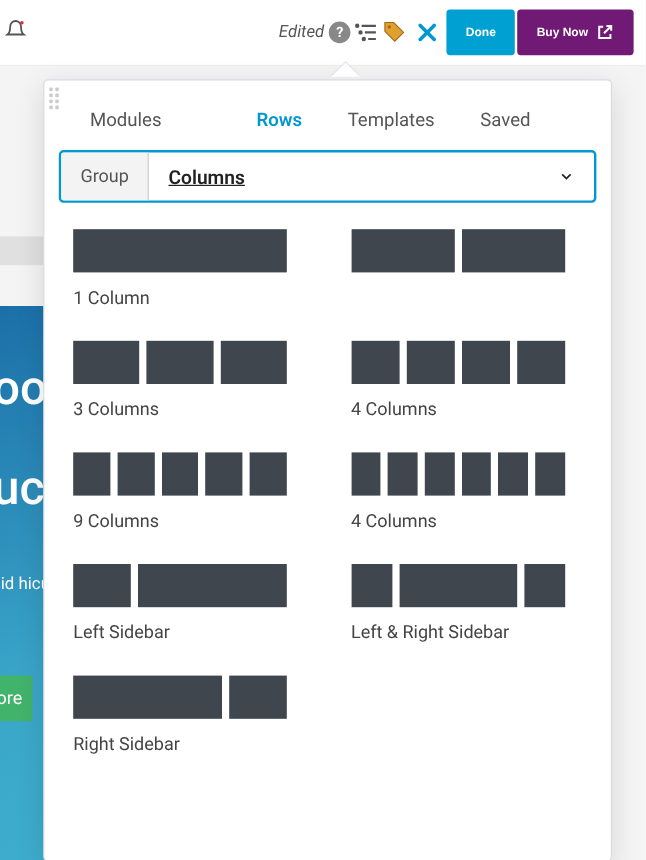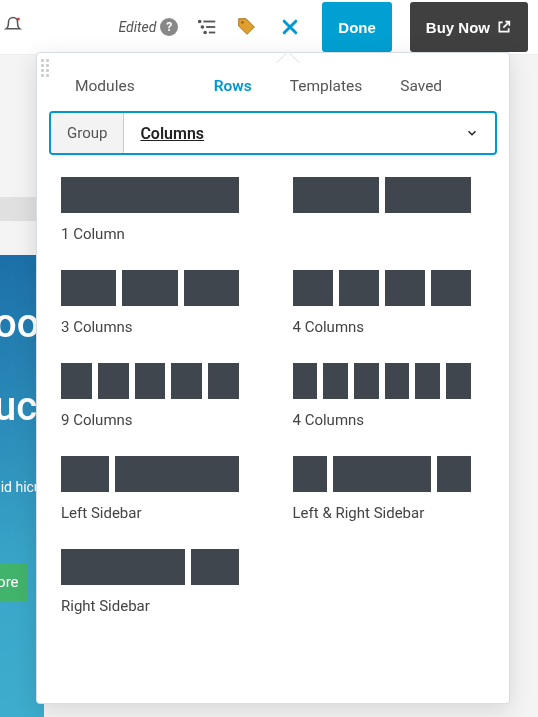--- a/index.html
+++ b/index.html
@@ -10,32 +10,32 @@
     background: #f4f4f4;
     position: relative;
   }
   
   .toolbar {
     height: 55px;
     background: #fff;
     display: flex;
     align-items: center;
     justify-content: flex-end;
-    gap: 18px;
+    gap: 2px;
     padding: 0 10px 0 0;
     border-bottom: 1px solid #eee;
   }
   .toolbar-left-icon { color:#444; font-size:20px; margin-left:0; margin-right:auto; padding-left:4px;}
   .edited-wrap { display:flex; align-items:center; gap:4px; color:#555; font-style: italic; font-size:14px;}
   .edited-wrap .q { width:18px;height:18px;border-radius:50%;background:#888;color:#fff;display:flex;align-items:center;justify-content:center;font-size:12px;font-style:normal;font-weight:bold;}
   .toolbar-icon { width:22px;height:22px;display:flex;align-items:center;justify-content:center;color:#555;}
   .close-x { width:28px;height:28px;display:flex;align-items:center;justify-content:center;color:#0098d1;font-size:20px;}
-  .btn { height:50px;padding:0 16px;border-radius:3px;font-weight:600;font-size:15px;display:flex;align-items:center;gap:6px;border:none;cursor:pointer;}
+  .btn { height:38px;padding:0 16px;border-radius:3px;font-weight:600;font-size:10px;display:flex;align-items:center;gap:6px;border:none;cursor:pointer;}
   .btn-done { background:#00a0d2;color:#fff;}
-  .btn-buy  { background:#404040;color:#fff;}
+  .btn-buy  { background:#701a75;color:#fff;}
   .btn-buy svg { width:16px;height:16px;}
 
   
   .bg-page {
     position:absolute; top:55px; left:0; width:538px; height:662px;
     background:#f4f4f4;
     z-index:0;
   }
   .bg-bar { position:absolute; top:142px; left:0; width:44px; height:24px; background:#e0e0e0;}
   .bg-hero {
@@ -44,21 +44,21 @@
     color:#fff;
   }
   .bg-hero .h1frag { position:absolute; top:45px; left:-6px; font-size:40px; font-weight:500;}
   .bg-hero .h1frag2{ position:absolute; top:128px; left:-6px; font-size:40px; font-weight:500;}
   .bg-hero .pfrag  { position:absolute; top:222px; left:-25px; font-size:14px; line-height:1.5; width:70px; text-align:right;}
   .bg-hero .cta    { position:absolute; top:308px; left:-15px; background:#42b36b; color:#fff; font-size:15px; padding:10px 8px 10px 0;}
 
   
   .panel {
     position:absolute;
-    top:52px; left:36px;
+    top:66px; left:36px;
     width:474px; height:652px;
     background:#fff;
     border:1px solid #d8dde2;
     border-radius:4px;
     box-shadow:0 6px 24px rgba(0,0,0,.12);
     z-index:10;
     overflow:hidden;
   }
   .panel-arrow {
     position:absolute;

